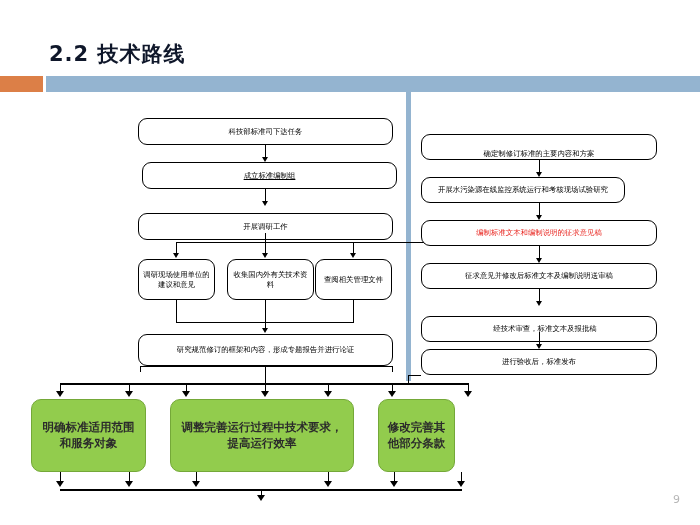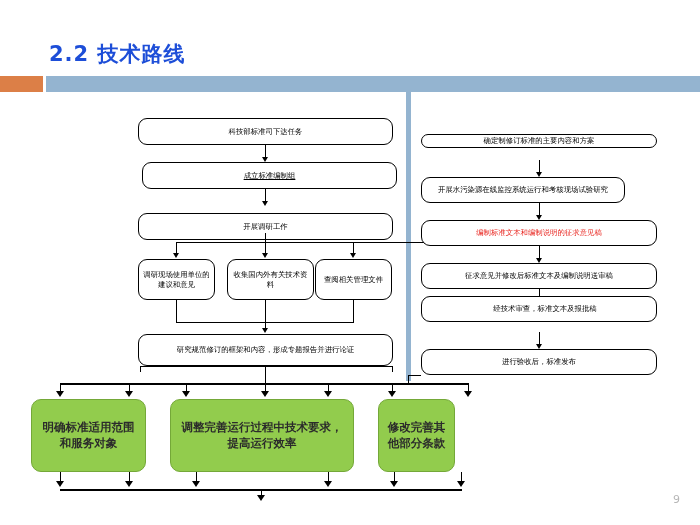--- a/index.html
+++ b/index.html
@@ -15,21 +15,21 @@
     font-family: "DejaVu Sans", "Liberation Sans", sans-serif;
   }
 
   
   #slide-title {
     position: absolute;
     left: 49px;
     top: 40px;
     font-size: 21px;
     font-weight: bold;
-    color: #1d4ed8;
+    color: #0f172a;
     letter-spacing: 1px;
     white-space: nowrap;
   }
   #header-accent-orange {
     position: absolute;
     left: 0px;
     top: 76px;
     width: 43px;
     height: 16px;
     background: #DC7F47;
@@ -180,21 +180,21 @@
 
 <div class="fbox" style="left:138px; top:334px; width:255px; height:32px;">
   <span class="txt">研究规范修订的框架和内容，形成专题报告并进行论证</span>
 </div>
 
 <div class="vline" style="left:265px; top:366px; height:17px;"></div>
 <div class="hline" style="left:140px; top:366px; width:252px;"></div>
 <div class="vline" style="left:140px; top:366px; height:6px;"></div>
 <div class="vline" style="left:392px; top:366px; height:6px;"></div>
 
-<div class="fbox" style="left:421px; top:134px; width:236px; height:14px;">
+<div class="fbox" style="left:421px; top:134px; width:236px; height:26px;align-items:flex-end;">
   <span class="txt">确定制修订标准的主要内容和方案</span>
 </div>
 <div class="vline" style="left:539px; top:160px; height:15px;"></div>
 <div class="arrow-down" style="left:535.5px; top:172px;"></div>
 
 <div class="fbox" style="left:421px; top:177px; width:204px; height:26px;">
   <span class="txt">开展水污染源在线监控系统运行和考核现场试验研究</span>
 </div>
 <div class="vline" style="left:539px; top:203px; height:15px;"></div>
 <div class="arrow-down" style="left:535.5px; top:215px;"></div>
@@ -204,21 +204,21 @@
 </div>
 <div class="vline" style="left:539px; top:246px; height:15px;"></div>
 <div class="arrow-down" style="left:535.5px; top:258px;"></div>
 
 <div class="fbox" style="left:421px; top:263px; width:236px; height:26px;">
   <span class="txt">征求意见并修改后标准文本及编制说明送审稿</span>
 </div>
 <div class="vline" style="left:539px; top:289px; height:15px;"></div>
 <div class="arrow-down" style="left:535.5px; top:301px;"></div>
 
-<div class="fbox" style="left:421px; top:296px; width:236px; height:26px;padding-left:15px;">
+<div class="fbox" style="left:421px; top:316px; width:236px; height:26px;padding-left:15px;">
   <span class="txt">经技术审查，标准文本及报批稿</span>
 </div>
 <div class="vline" style="left:539px; top:332px; height:15px;"></div>
 <div class="arrow-down" style="left:535.5px; top:344px;"></div>
 
 <div class="fbox" style="left:421px; top:349px; width:236px; height:26px;">
   <span class="txt">进行验收后，标准发布</span>
 </div>
 <div class="hline" style="left:408px; top:375px; width:13px;"></div>
 <div class="vline" style="left:408px; top:375px; height:8px;"></div>

